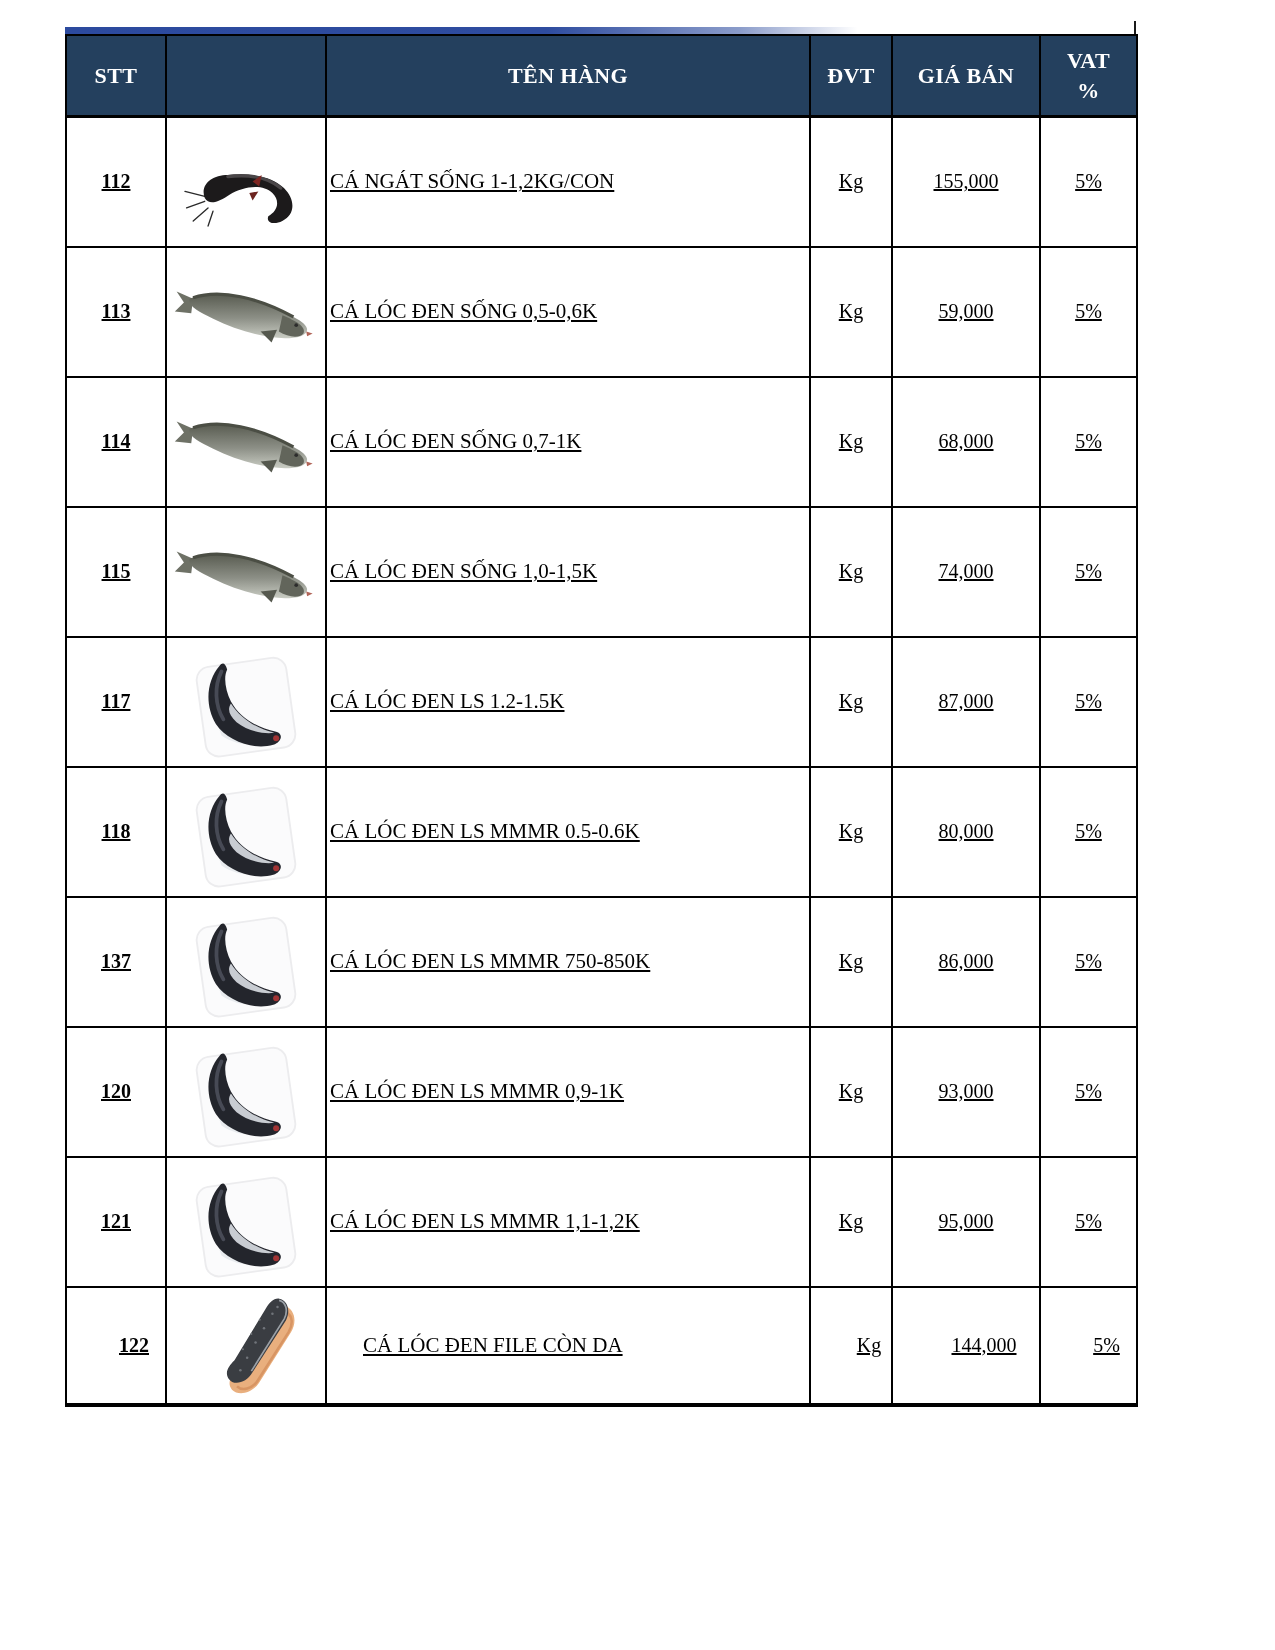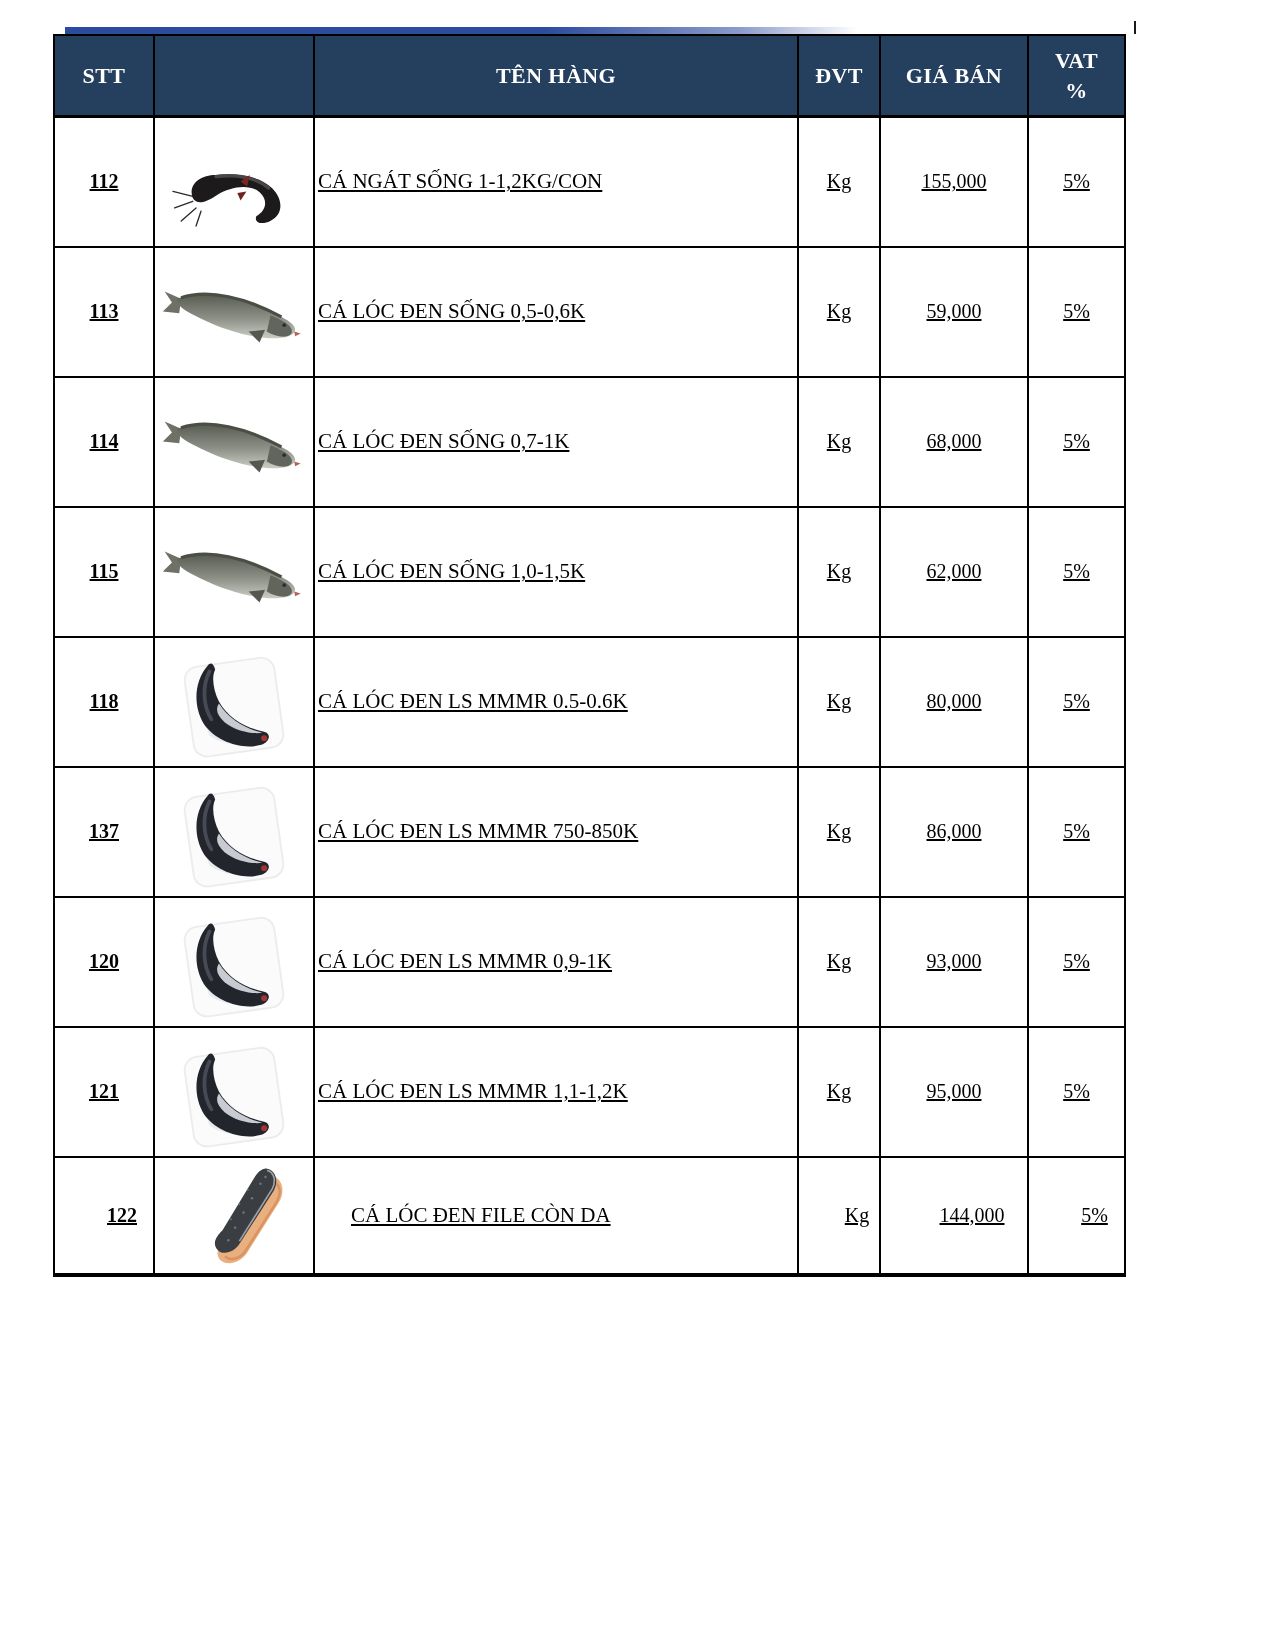--- a/index.html
+++ b/index.html
@@ -13,21 +13,21 @@
   .gradient-bar {
     position:absolute; left:65px; top:27px;
     width:1071px; height:7px;
     background:linear-gradient(90deg,#2c4a9e 0%, #2e4c9f 45%, #8b9cca 63%, #ffffff 74%, #ffffff 100%);
   }
   .corner-tick {
     position:absolute; left:1134px; top:21px;
     width:2px; height:13px; background:#1a1a1a;
   }
   table.price-table {
-    position:absolute; left:53px; top:34px;
+    position:absolute; left:65px; top:34px;
     width:1071px;
     border-collapse:collapse; table-layout:fixed;
   }
   .price-table th {
     background:#24405e; color:#ffffff;
     font-weight:bold; font-size:22px; letter-spacing:0.4px;
     border:2px solid #000000; border-bottom:3px solid #000000;
     height:79px; text-align:center; vertical-align:middle;
     padding:0;
   }
@@ -169,21 +169,33 @@
   </tr>
       <tr>
     <td class="c-stt">115</td>
     <td class="c-img">
       <svg viewBox="0 0 160 80" width="146" height="73">
             <use href="#gray-snakehead-photo" xlink:href="#gray-snakehead-photo"></use>
           </svg>
     </td>
     <td class="c-name">CÁ LÓC ĐEN SỐNG 1,0-1,5K</td>
     <td class="c-unit">Kg</td>
-    <td class="c-price">62,000</td>
+    <td class="c-price">74,000</td>
+    <td class="c-vat">5%</td>
+  </tr>
+      <tr>
+    <td class="c-stt">117</td>
+    <td class="c-img">
+      <svg viewBox="0 0 140 120" width="132" height="113">
+            <use href="#snakehead-on-tray-photo" xlink:href="#snakehead-on-tray-photo"></use>
+          </svg>
+    </td>
+    <td class="c-name">CÁ LÓC ĐEN LS 1.2-1.5K</td>
+    <td class="c-unit">Kg</td>
+    <td class="c-price">87,000</td>
     <td class="c-vat">5%</td>
   </tr>
       <tr>
     <td class="c-stt">118</td>
     <td class="c-img">
       <svg viewBox="0 0 140 120" width="132" height="113">
             <use href="#snakehead-on-tray-photo" xlink:href="#snakehead-on-tray-photo"></use>
           </svg>
     </td>
     <td class="c-name">CÁ LÓC ĐEN LS MMMR 0.5-0.6K</td>

